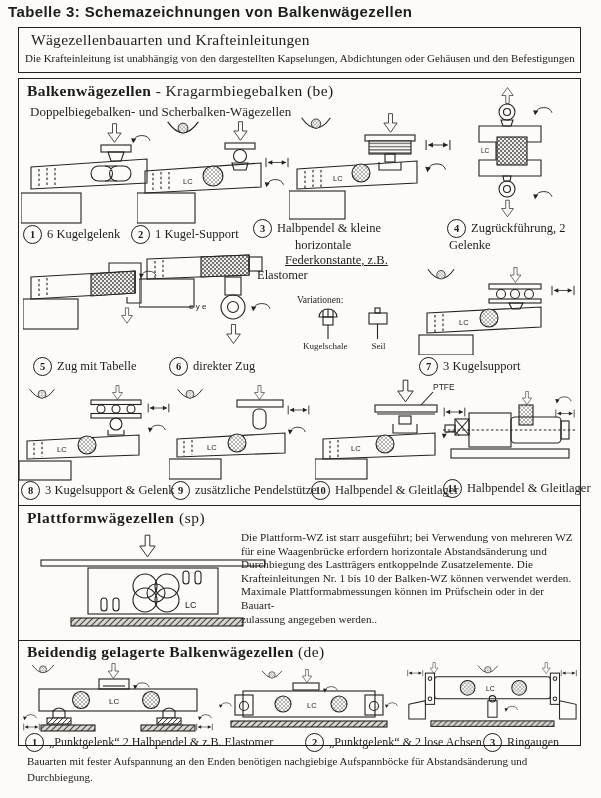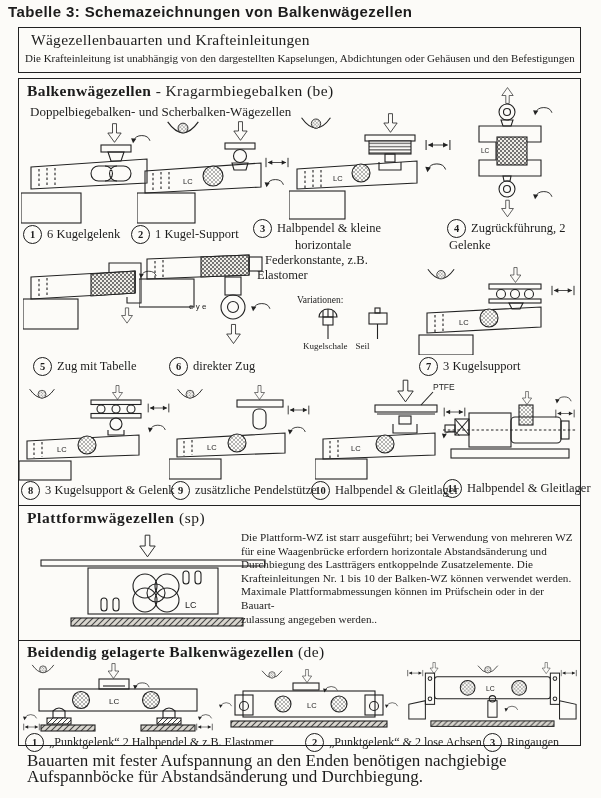--- a/index.html
+++ b/index.html
@@ -23,22 +23,22 @@
   .diag .fv{fill:url(#pv);} .diag .fg{fill:url(#pg);}
   .diag text{stroke:none;fill:#1c1c1c;font-family:"Liberation Sans",sans-serif;}
   .lbl{position:absolute;font-size:12.5px;white-space:nowrap;display:flex;align-items:center;}
   .num{display:inline-flex;align-items:center;justify-content:center;flex:none;
        width:17px;height:17px;border:1.4px solid #1c1c1c;border-radius:50%;
        font-weight:bold;font-size:10.5px;margin-right:5px;font-family:"Liberation Serif",serif;}
   .lbl-block{position:absolute;font-size:12.5px;}
   .lbl-block .row1{display:flex;align-items:center;white-space:nowrap;}
   .para{position:absolute;font-size:11.2px;line-height:13.6px;}
   .vari-title{font-size:9.5px;}
-  .vari-opts{display:flex;gap:8px;font-size:9px;margin-left:6px;}
-  .note{position:absolute;font-size:17px;line-height:16px;}
+  .vari-opts{display:flex;gap:24px;font-size:9px;margin-left:6px;}
+  .note{position:absolute;font-size:11px;line-height:16px;}
 </style>
 </head>
 <body>
 
 <svg width="0" height="0" style="position:absolute" aria-hidden="true">
  <defs>
   <pattern id="pd" width="4" height="4" patternUnits="userSpaceOnUse">
     <rect width="4" height="4" fill="#fcfbf8"></rect>
         <circle cx="1" cy="1" r="0.7" fill="#333"></circle>
         <circle cx="3" cy="3" r="0.7" fill="#333"></circle>
@@ -184,21 +184,21 @@
       <div class="lbl" style="left:112px;top:146px;">
         <span class="num">2</span>
         <span>1 Kugel-Support</span>
       </div>
       <div class="lbl-block" style="left:234px;top:140px;">
         <div class="row1">
             <span class="num">3</span>
           <span>Halbpendel &amp; kleine</span>
           </div>
         <div style="margin-left:42px;">horizontale</div>
-        <div style="margin-left:12px;">Federkonstante, z.B.</div>
+        <div style="margin-left:32px;text-decoration:underline;">Federkonstante, z.B.</div>
         <div style="margin-left:4px;">Elastomer</div>
       </div>
       <div class="lbl-block" style="left:428px;top:140px;">
         <div class="row1">
             <span class="num">4</span>
           <span>Zugrückführung, 2</span>
           </div>
         <div style="margin-left:2px;">Gelenke</div>
       </div>
 

